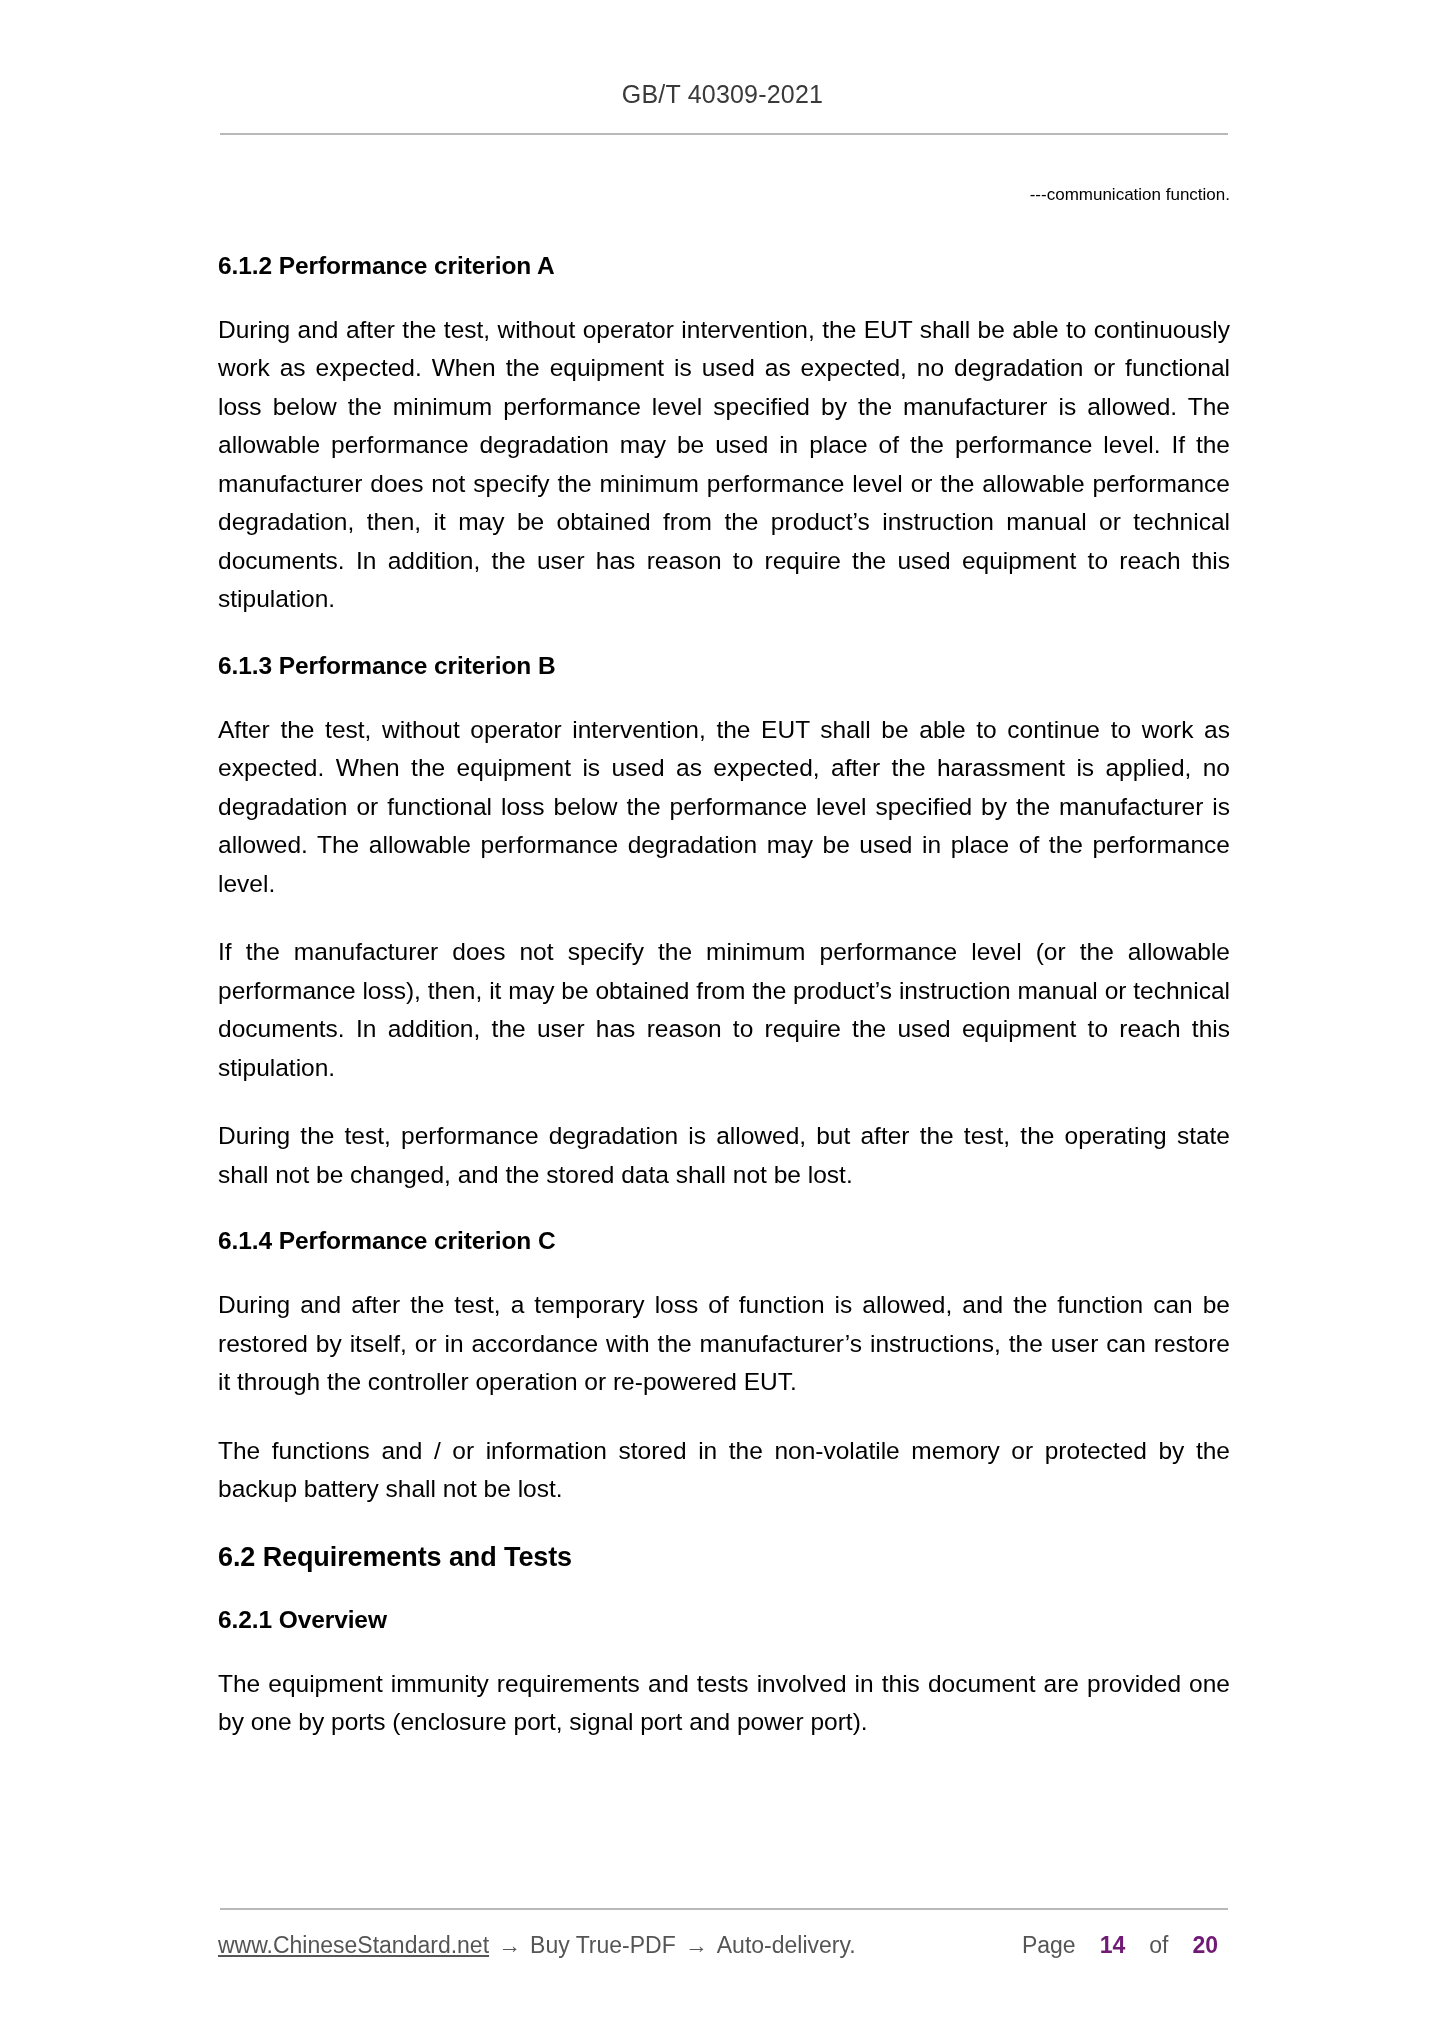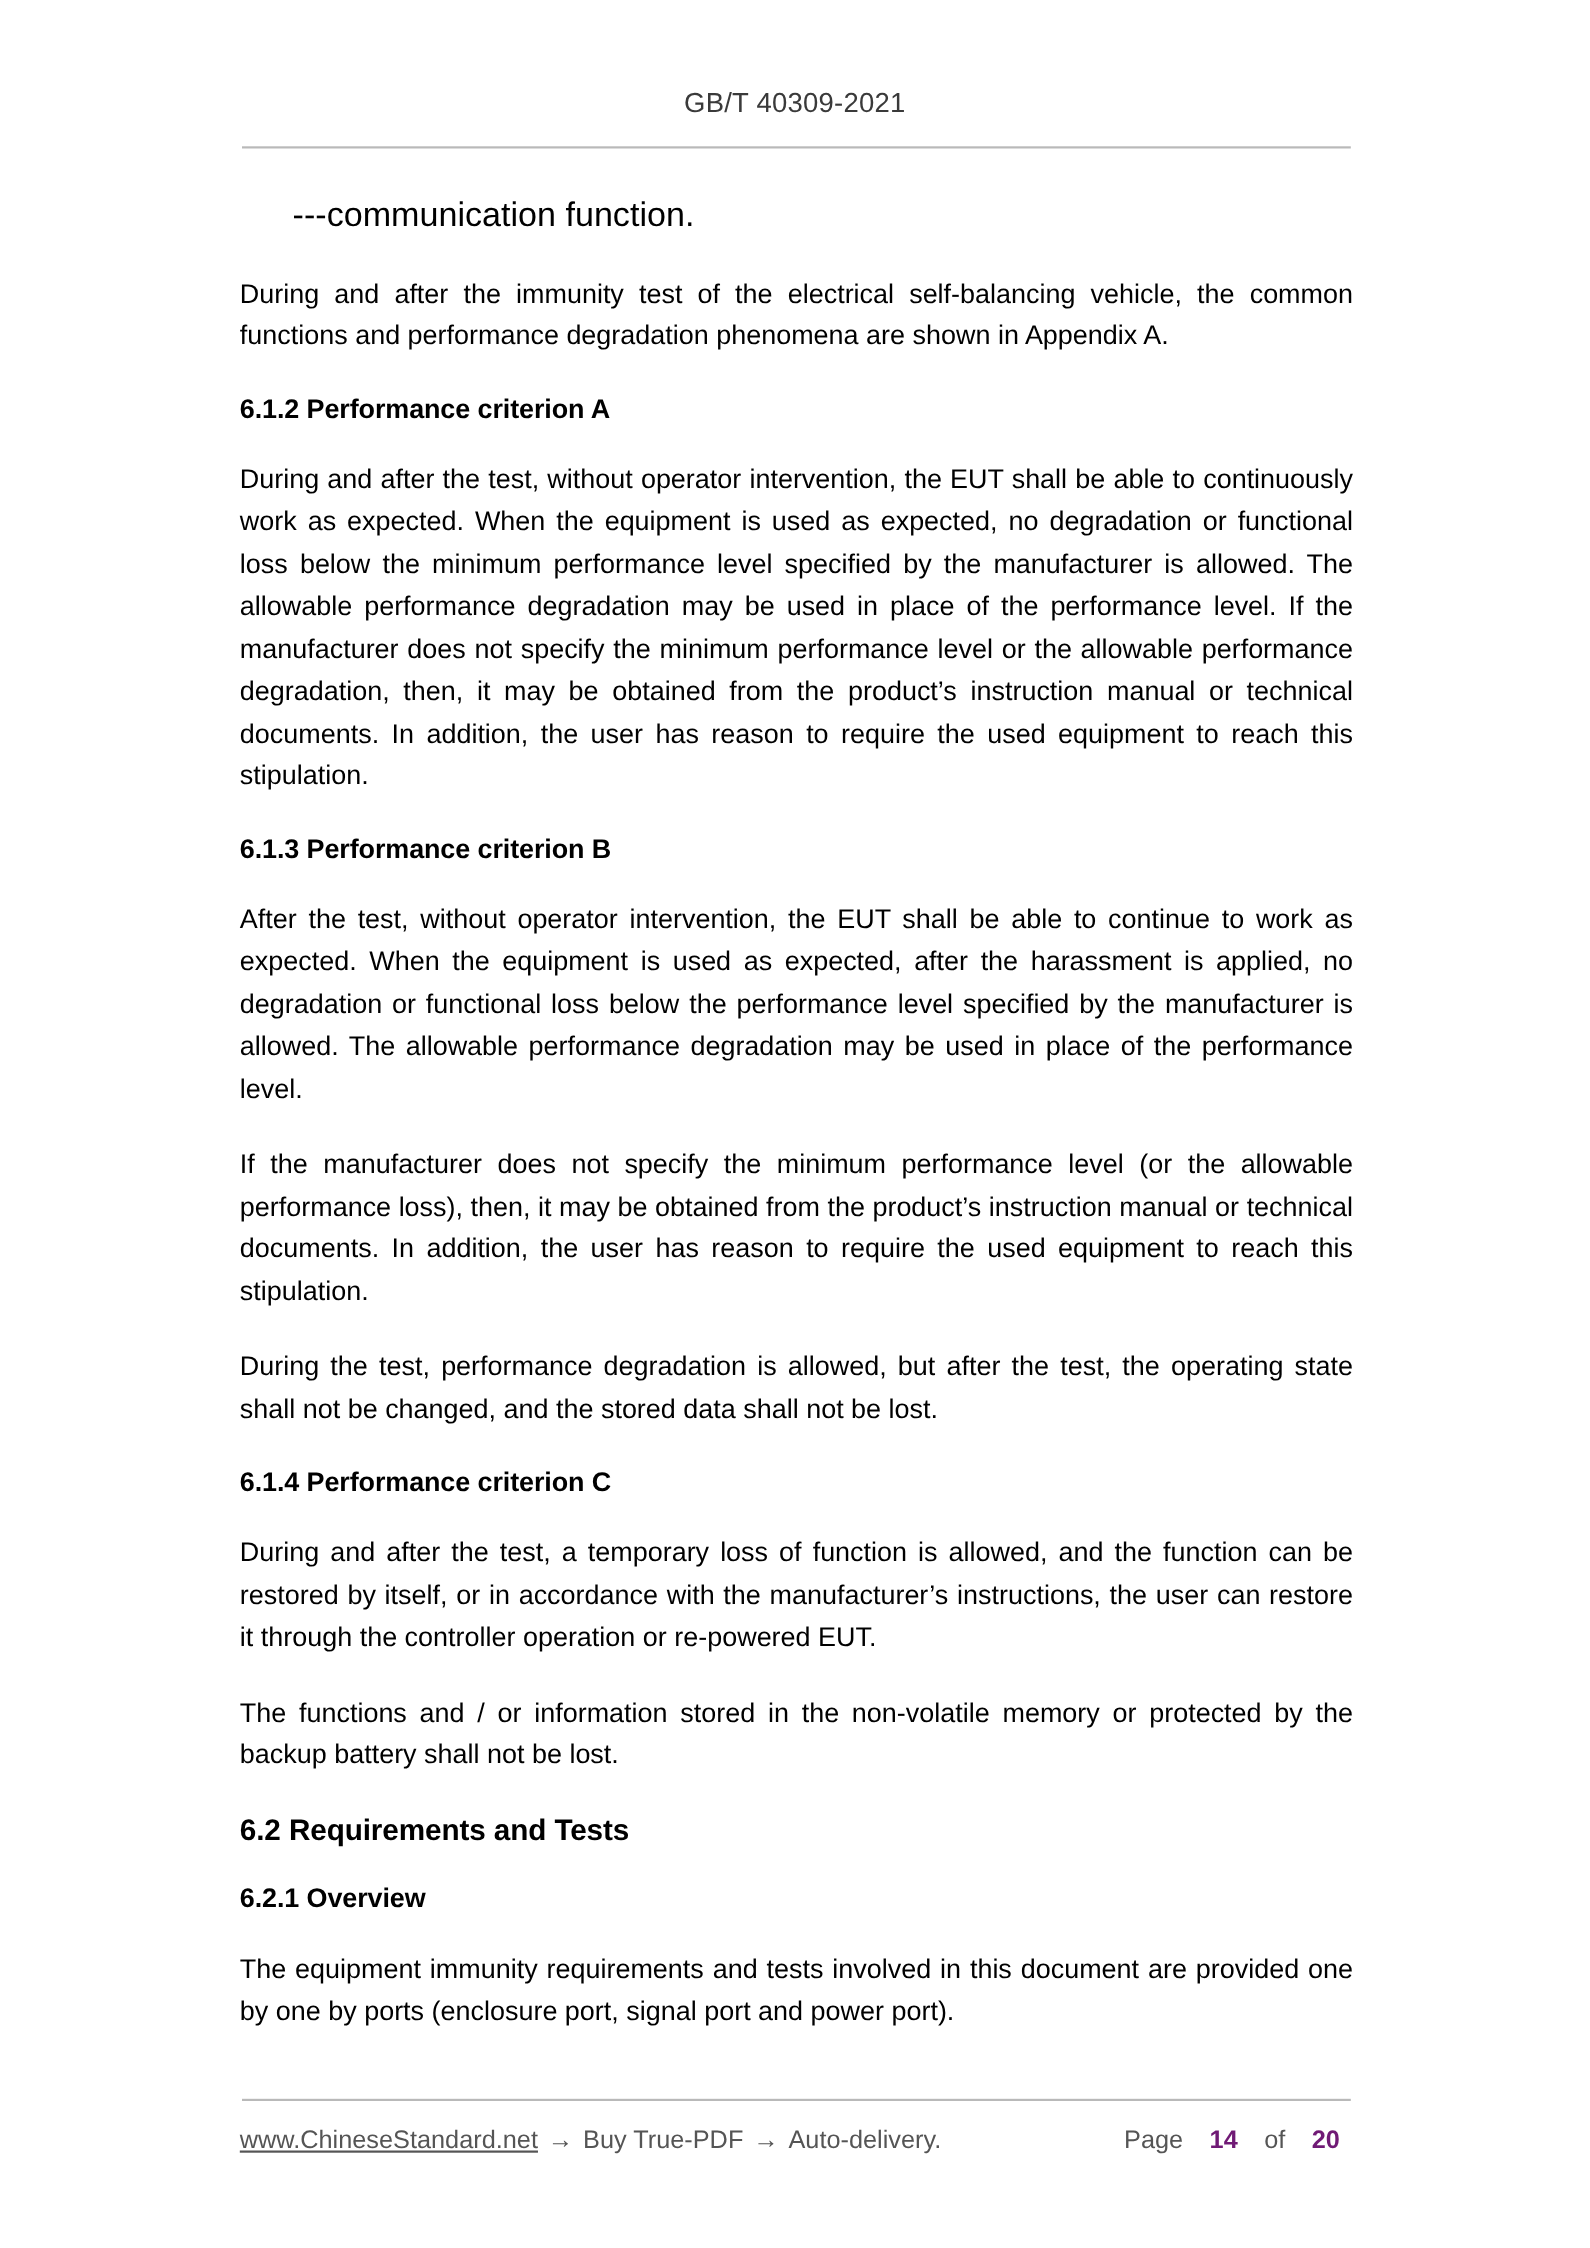--- a/index.html
+++ b/index.html
@@ -56,23 +56,23 @@
     margin: 0 0 30px 0;
     font-size: 24.5px;
     line-height: 38.5px;
     text-align: justify;
     text-justify: inter-word;
     color: #000000;
   }
   p.dash-item {
     margin: 0 0 34px 0;
     padding-left: 48px;
-    font-size: 31px;
+    font-size: 17px;
     line-height: 38.5px;
-    text-align: left;
+    text-align: right;
   }
 
   h3.heading-3 {
     margin: 8px 0 28px 0;
     font-size: 24.5px;
     line-height: 34px;
     font-weight: bold;
     letter-spacing: -0.1px;
   }
   h2.heading-2 {
@@ -137,21 +137,20 @@
 
   <div class="doc-header">
     <span class="std-no">GB/T 40309-2021</span>
   </div>
   <div class="header-rule"></div>
 
   <div class="content">
 
     <p class="dash-item">---communication function.</p>
 
-    <p class="body-text">During and after the immunity test of the electrical self-balancing vehicle, the common functions and performance degradation phenomena are shown in Appendix A.</p>
 
     <h3 class="heading-3">6.1.2 Performance criterion A</h3>
 
     <p class="body-text">During and after the test, without operator intervention, the EUT shall be able to continuously work as expected. When the equipment is used as expected, no degradation or functional loss below the minimum performance level specified by the manufacturer is allowed. The allowable performance degradation may be used in place of the performance level. If the manufacturer does not specify the minimum performance level or the allowable performance degradation, then, it may be obtained from the product’s instruction manual or technical documents. In addition, the user has reason to require the used equipment to reach this stipulation.</p>
 
     <h3 class="heading-3">6.1.3 Performance criterion B</h3>
 
     <p class="body-text">After the test, without operator intervention, the EUT shall be able to continue to work as expected. When the equipment is used as expected, after the harassment is applied, no degradation or functional loss below the performance level specified by the manufacturer is allowed. The allowable performance degradation may be used in place of the performance level.</p>
 
     <p class="body-text">If the manufacturer does not specify the minimum performance level (or the allowable performance loss), then, it may be obtained from the product’s instruction manual or technical documents. In addition, the user has reason to require the used equipment to reach this stipulation.</p>

